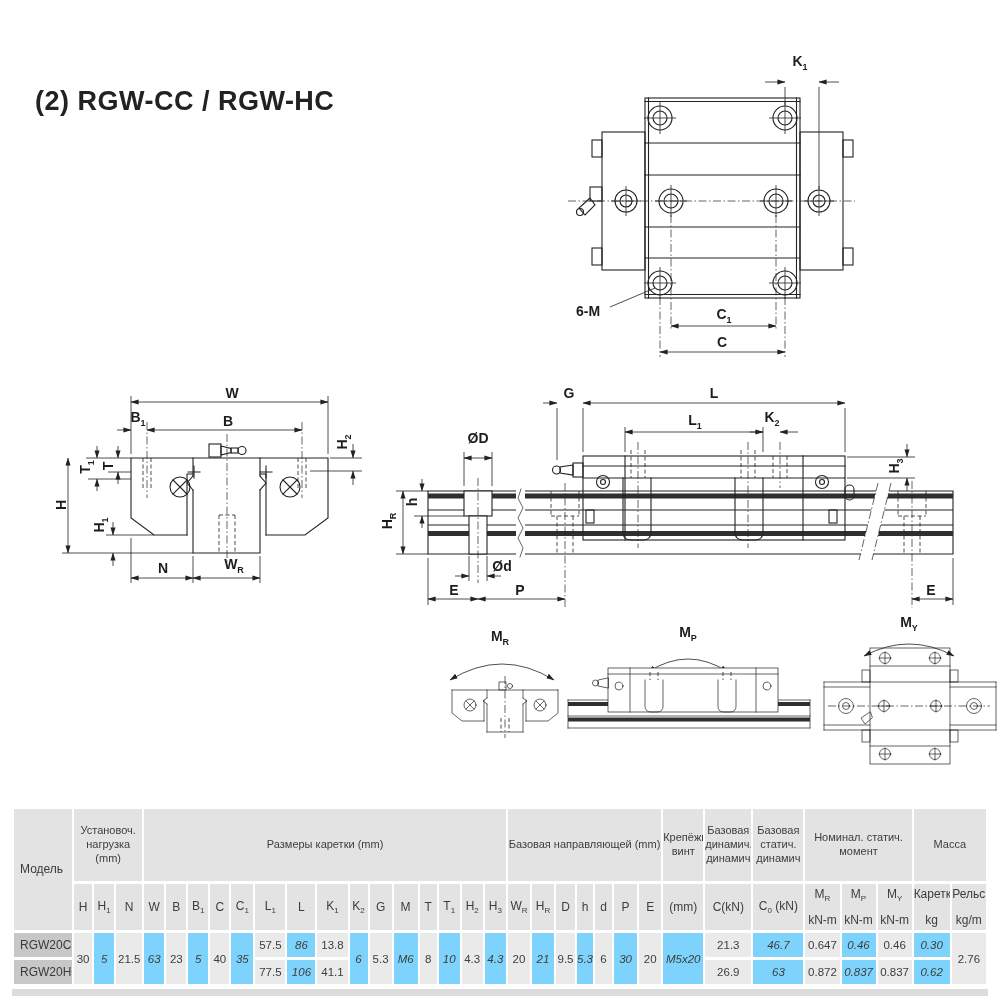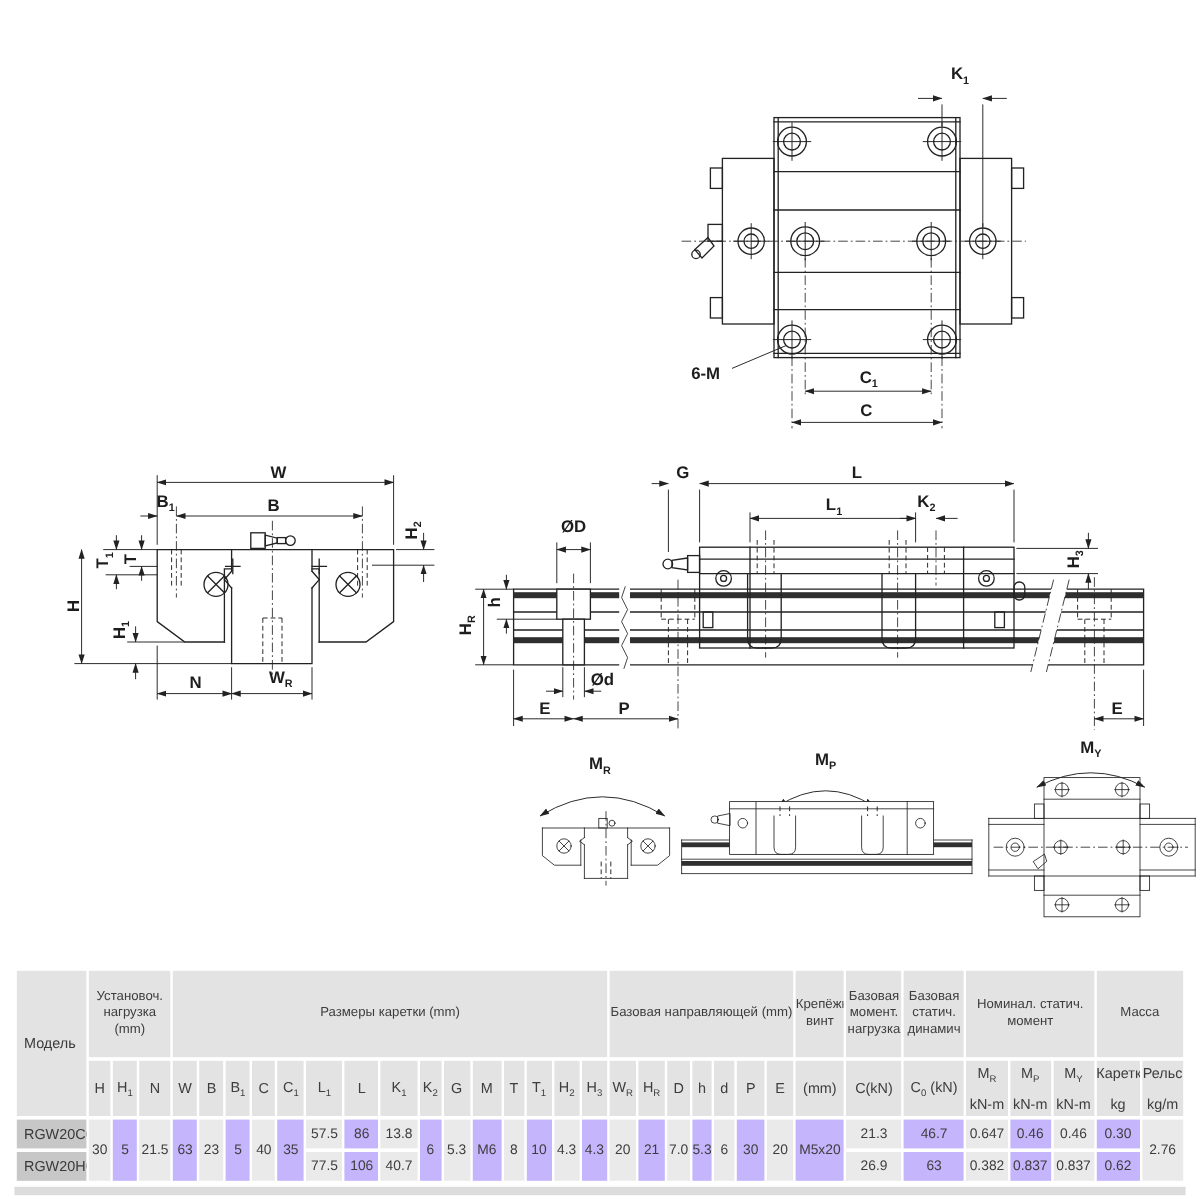--- a/index.html
+++ b/index.html
@@ -20,38 +20,39 @@
   .dsh{stroke:#222;stroke-width:.8;fill:none;stroke-dasharray:4 2.5;}
   .thin{stroke-width:.7;}
   .wgap{fill:#fff;stroke:none;}
   
   .spec-table{position:absolute;left:12px;top:806px;width:976px;border-collapse:separate;border-spacing:2px 3px;table-layout:fixed;}
   .spec-table td{font-size:11.5px;color:#3d3d3d;text-align:center;vertical-align:middle;padding:0;overflow:hidden;}
   .spec-table td.hd{background:#e3e3e3;font-size:11px;line-height:1.25;}
   .spec-table td.sub{background:#e3e3e3;font-size:12px;}
   .spec-table td sub{font-size:8px;}
   .spec-table td.lt{background:#eaeaea;}
-  .spec-table td.dk{background:#c4b5fd;}
+  .spec-table td.dk{background:#7dd3fc;font-style:italic;}
   .spec-table td.mdl{background:#c7c7c7;text-align:left;padding-left:6px;font-size:12px;color:#3a3a3a;}
   .two-line{display:flex;flex-direction:column;justify-content:space-between;height:40px;padding:2px 0;}
   .strip{position:absolute;left:12px;top:989px;width:976px;height:7px;background:#dcdcdc;}
 </style>
 </head>
 <body>
 
 <div class="sheet">
 
   <svg width="0" height="0" style="position:absolute" aria-hidden="true">
     <defs>
       <marker id="arr" viewBox="0 0 10 10" refX="9.5" refY="5" markerWidth="10" markerHeight="10" orient="auto-start-reverse">
         <path d="M0,1.8 L10,5 L0,8.2 Z" fill="#222"></path>
       </marker>
     </defs>
   </svg>
 
+  <div class="page-title">(2) RGW-CC / RGW-HC</div>
 
   <div class="drawing" style="left:560px;top:35px;width:440px;height:335px">
     <svg width="440" height="335" viewBox="0 0 440 335">
       <g class="obj">
         <rect x="85" y="63" width="155" height="200"></rect>
         <line x1="85" y1="66.5" x2="240" y2="66.5"></line>
         <line x1="85" y1="259.5" x2="240" y2="259.5"></line>
         <line x1="88.5" y1="63" x2="88.5" y2="263"></line>
         <line x1="236.5" y1="63" x2="236.5" y2="263"></line>
         <line x1="85" y1="108" x2="240" y2="108"></line>
@@ -416,21 +417,21 @@
         <col style="width:36px">
         <col style="width:34px">
     </colgroup>
     <tbody>
         <tr style="height:72px">
       <td class="hd mdl" rowspan="2" style="background:#e3e3e3">Модель</td>
       <td class="hd" colspan="3">Установоч. нагрузка (mm)</td>
       <td class="hd" colspan="15">Размеры каретки (mm)</td>
       <td class="hd" colspan="7">Базовая направляющей (mm)</td>
       <td class="hd">Крепёжн. винт</td>
-      <td class="hd">Базовая момент. нагрузка</td>
+      <td class="hd">Базовая динамич. динамич</td>
       <td class="hd">Базовая статич. динамич</td>
       <td class="hd" colspan="3">Номинал. статич. момент</td>
       <td class="hd" colspan="2">Масса</td>
     </tr>
     <tr style="height:46px">
       <td class="sub">H</td>
       <td class="sub">H<sub>1</sub></td>
       <td class="sub">N</td>
       <td class="sub">W</td>
       <td class="sub">B</td>
@@ -503,42 +504,42 @@
       <td class="lt">13.8</td>
       <td class="dk" rowspan="2">6</td>
       <td class="lt" rowspan="2">5.3</td>
       <td class="dk" rowspan="2">M6</td>
       <td class="lt" rowspan="2">8</td>
       <td class="dk" rowspan="2">10</td>
       <td class="lt" rowspan="2">4.3</td>
       <td class="dk" rowspan="2">4.3</td>
       <td class="lt" rowspan="2">20</td>
       <td class="dk" rowspan="2">21</td>
-      <td class="lt" rowspan="2">7.0</td>
+      <td class="lt" rowspan="2">9.5</td>
       <td class="dk" rowspan="2">5.3</td>
       <td class="lt" rowspan="2">6</td>
       <td class="dk" rowspan="2">30</td>
       <td class="lt" rowspan="2">20</td>
       <td class="dk" rowspan="2">M5x20</td>
       <td class="lt">21.3</td>
       <td class="dk">46.7</td>
       <td class="lt">0.647</td>
       <td class="dk">0.46</td>
       <td class="lt">0.46</td>
       <td class="dk">0.30</td>
       <td class="lt" rowspan="2">2.76</td>
     </tr>
     <tr style="height:24px">
       <td class="mdl">RGW20HC</td>
       <td class="lt">77.5</td>
       <td class="dk">106</td>
-      <td class="lt">40.7</td>
+      <td class="lt">41.1</td>
       <td class="lt">26.9</td>
       <td class="dk">63</td>
-      <td class="lt">0.382</td>
+      <td class="lt">0.872</td>
       <td class="dk">0.837</td>
       <td class="lt">0.837</td>
       <td class="dk">0.62</td>
     </tr>
   </tbody>
     </table>
 
   <div class="strip"></div>
 
 </div>

